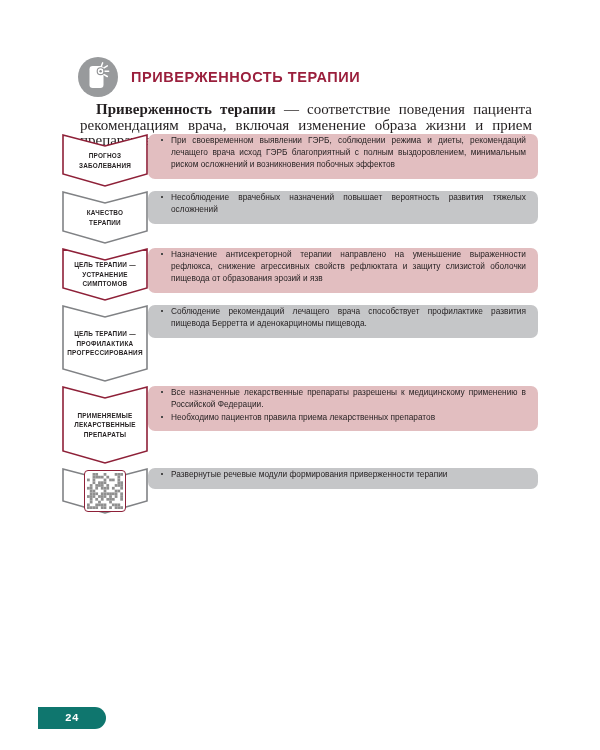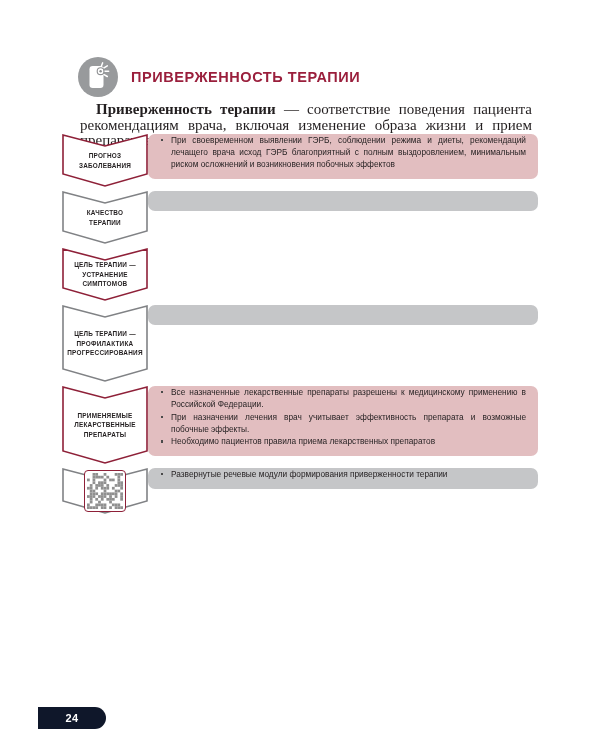--- a/index.html
+++ b/index.html
@@ -164,25 +164,26 @@
   }
   .qr-wrap svg { display: block; filter: blur(0.45px); opacity: 0.62; }
 
   
   .page-number {
     position: absolute;
     left: 38px;
     top: 695px;
     width: 68px;
     height: 22px;
-    background: #0f172a;
+    background: #0f766e;
     border-radius: 0 11px 11px 0;
     display: flex;
     align-items: center;
     justify-content: center;
+    font-family: Liberation Mono, monospace;
   }
   .page-number span {
     color: #ffffff;
     font-size: 11px;
     font-weight: bold;
     letter-spacing: 0.5px;
   }
 </style>
 </head>
 <body>
@@ -232,66 +233,72 @@
           <svg class="chev-svg" viewBox="0 0 86 53" preserveAspectRatio="none">
             <path d="M1,1 L43,12 L85,1 L85,40 L43,52 L1,40 Z" fill="#ffffff" stroke="#808285" stroke-width="1.6" vector-effect="non-scaling-stroke" stroke-linejoin="miter"></path>
           </svg>
           <div class="chev-label">
             <div>КАЧЕСТВО</div>
             <div>ТЕРАПИИ</div>
           </div>
         </div>
         <div class="body-panel">
           <ul>
+            <li>Несоблюдение врачебных назначений повышает вероятность развития тяжелых осложнений</li>
           </ul>
         </div>
       </div>
       <div class="row pink">
         <div class="chev" style="height: 53px;">
           <svg class="chev-svg" viewBox="0 0 86 53" preserveAspectRatio="none">
             <path d="M1,1 L43,12 L85,1 L85,40 L43,52 L1,40 Z" fill="#ffffff" stroke="#8e2038" stroke-width="1.6" vector-effect="non-scaling-stroke" stroke-linejoin="miter"></path>
           </svg>
           <div class="chev-label">
             <div>ЦЕЛЬ ТЕРАПИИ —</div>
             <div>УСТРАНЕНИЕ</div>
             <div>СИМПТОМОВ</div>
           </div>
         </div>
+        <div class="body-panel">
+          <ul>
+            <li>Назначение антисекреторной терапии направлено на уменьшение выраженности рефлюкса, снижение агрессивных свойств рефлюктата и защиту слизистой оболочки пищевода от образования эрозий и язв</li>
+          </ul>
+        </div>
       </div>
       <div class="row gray">
         <div class="chev" style="height: 77px;">
           <svg class="chev-svg" viewBox="0 0 86 77" preserveAspectRatio="none">
             <path d="M1,1 L43,12 L85,1 L85,64 L43,76 L1,64 Z" fill="#ffffff" stroke="#808285" stroke-width="1.6" vector-effect="non-scaling-stroke" stroke-linejoin="miter"></path>
           </svg>
           <div class="chev-label">
             <div>ЦЕЛЬ ТЕРАПИИ —</div>
             <div>ПРОФИЛАКТИКА</div>
             <div>ПРОГРЕССИРОВАНИЯ</div>
           </div>
         </div>
         <div class="body-panel">
           <ul>
+            <li>Соблюдение рекомендаций лечащего врача способствует профилактике развития пищевода Берретта и аденокарциномы пищевода.</li>
           </ul>
         </div>
       </div>
       <div class="row pink">
         <div class="chev" style="height: 78px;">
           <svg class="chev-svg" viewBox="0 0 86 78" preserveAspectRatio="none">
             <path d="M1,1 L43,12 L85,1 L85,65 L43,77 L1,65 Z" fill="#ffffff" stroke="#8e2038" stroke-width="1.6" vector-effect="non-scaling-stroke" stroke-linejoin="miter"></path>
           </svg>
           <div class="chev-label">
             <div>ПРИМЕНЯЕМЫЕ</div>
             <div>ЛЕКАРСТВЕННЫЕ</div>
             <div>ПРЕПАРАТЫ</div>
           </div>
         </div>
         <div class="body-panel">
           <ul>
             <li>Все назначенные лекарственные препараты разрешены к медицинскому применению в Российской Федерации.</li>
-            <li>При назначении лечения врач учитывает эффективность препарата и возможные побочные эффекты.</li>
             <li>Необходимо пациентов правила приема лекарственных препаратов</li>
           </ul>
         </div>
       </div>
       <div class="row gray">
         <div class="chev" style="height: 46px;">
           <svg class="chev-svg" viewBox="0 0 86 46" preserveAspectRatio="none">
             <path d="M1,1 L43,12 L85,1 L85,33 L43,45 L1,33 Z" fill="#ffffff" stroke="#808285" stroke-width="1.6" vector-effect="non-scaling-stroke" stroke-linejoin="miter"></path>
           </svg>
           <div class="qr-wrap">

